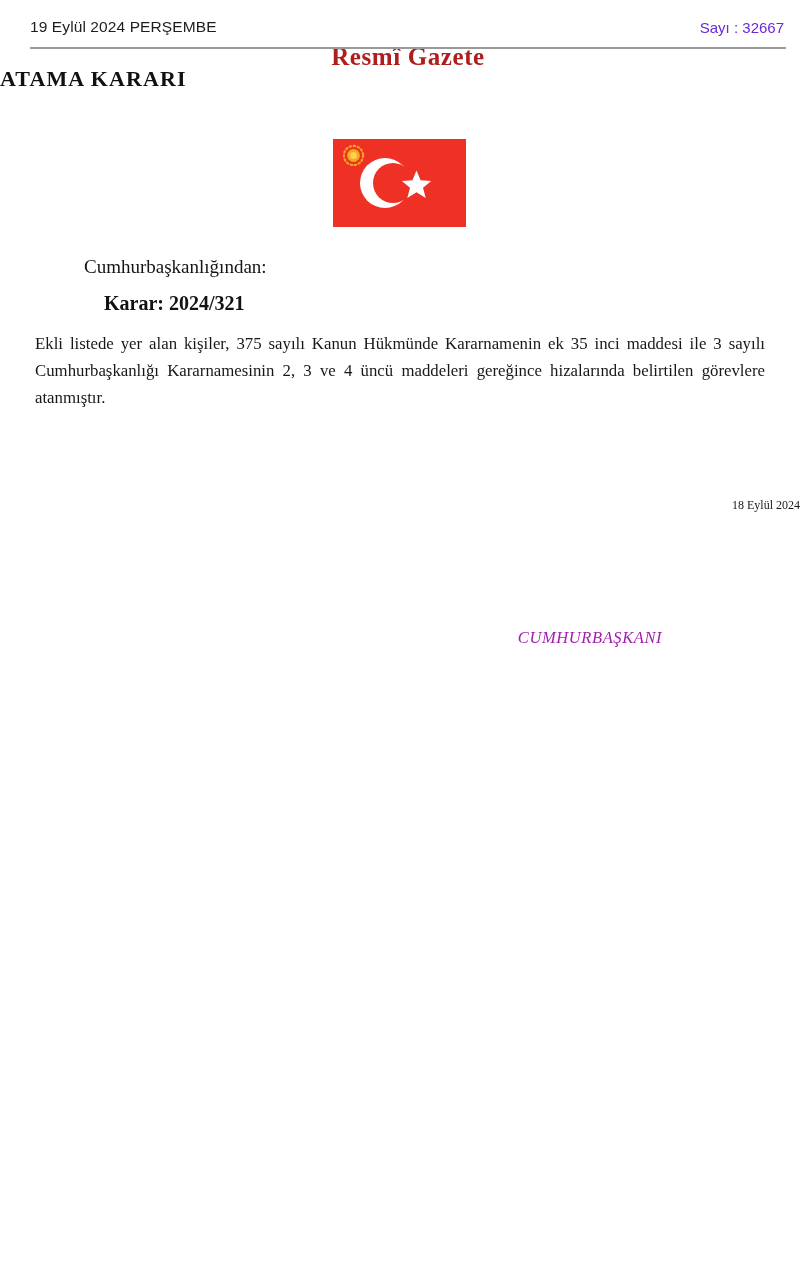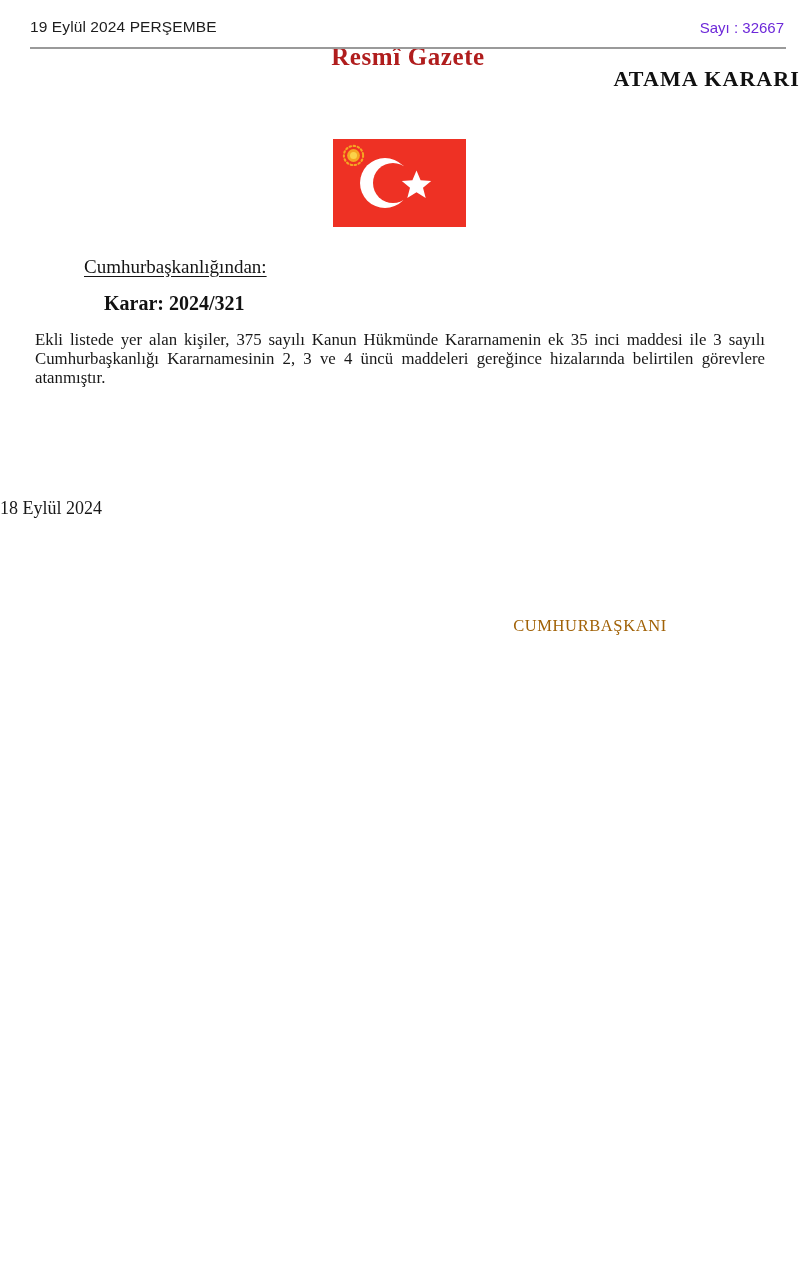--- a/index.html
+++ b/index.html
@@ -65,21 +65,21 @@
     height: 2px;
     background: #9a9a9a;
   }
 
   
   .doc-title {
     position: absolute;
     left: 0;
     top: 66px;
     width: 800px;
-    text-align: right;
+    text-align: left;
     font-weight: bold;
     font-size: 22px;
     letter-spacing: 1.1px;
     color: #111111;
   }
 
   
   .flag-wrap {
     position: absolute;
     left: 333px;
@@ -93,71 +93,72 @@
     height: 88px;
   }
 
   
   .issuer {
     position: absolute;
     left: 84px;
     top: 256px;
     font-size: 19px;
     color: #141414;
-    text-decoration: underline;
     text-underline-offset: 3px;
   }
   .karar-no {
     position: absolute;
     left: 104px;
     top: 292px;
     font-size: 20px;
     font-weight: bold;
     color: #121212;
   }
   .body-paragraph {
     position: absolute;
     left: 35px;
     top: 330px;
     width: 730px;
     font-size: 16.8px;
-    line-height: 19px;
+    line-height: 27px;
     text-align: justify;
     color: #181818;
   }
 
   
   .sign-date {
     position: absolute;
     left: 0;
     top: 498px;
     width: 800px;
-    text-align: left;
-    font-size: 18px;
+    text-align: right;
+    font-size: 12px;
     color: #181818;
   }
 
   
   .signature {
     position: absolute;
     left: 420px;
     top: 616px;
     width: 340px;
     text-align: center;
   }
   .signature-name {
     font-size: 17px;
     font-weight: bold;
     letter-spacing: 0.3px;
     color: #111111;
   }
   .signature-role {
+    margin-top: 12px;
     font-size: 16.5px;
     letter-spacing: 0.6px;
-    color: #a16207;
+    color: #a21caf;
+    font-style: italic;
   }
 </style>
 </head>
 <body>
 
 <div class="masthead">
   <div class="masthead-date">19 Eylül 2024 PERŞEMBE</div>
 
   <div class="masthead-title">Resmî Gazete</div>
 

